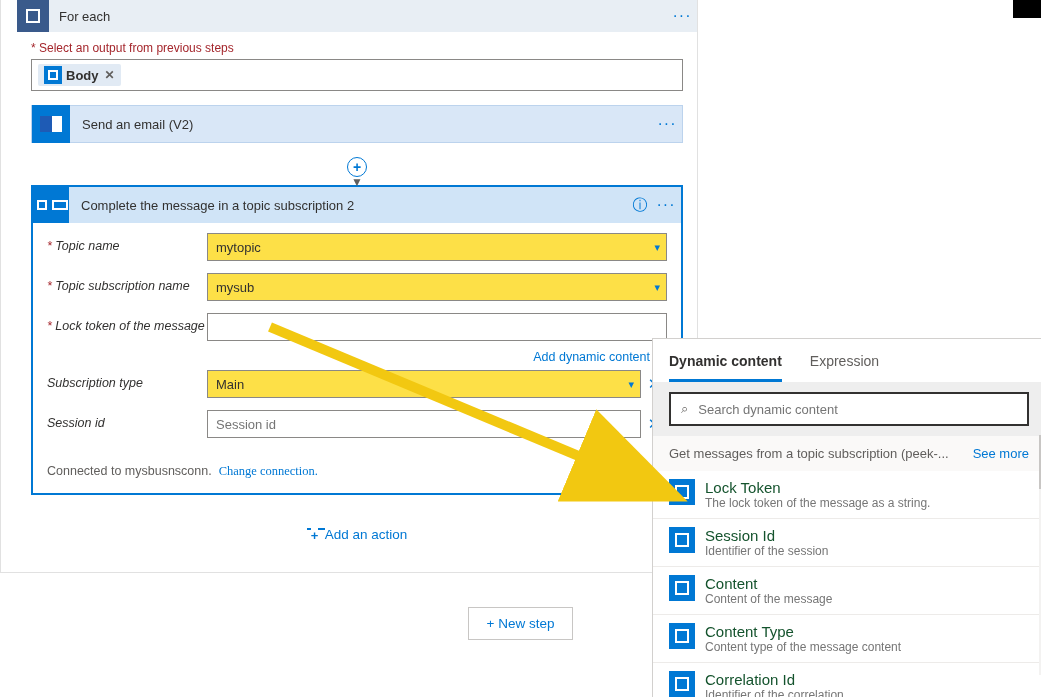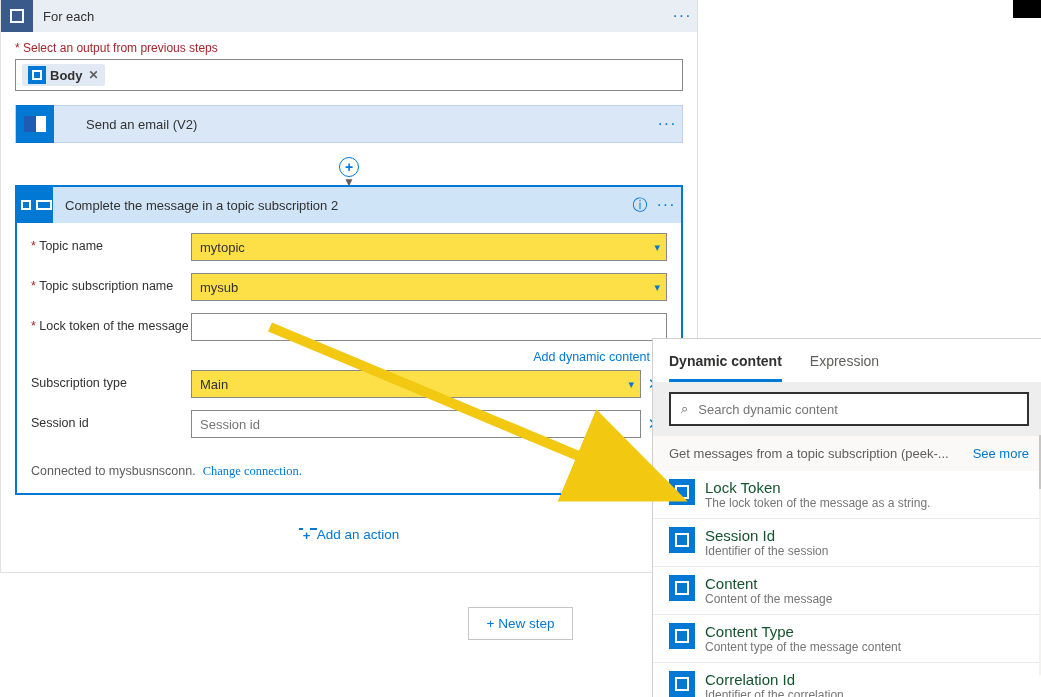--- a/index.html
+++ b/index.html
@@ -1,54 +1,54 @@
 <!DOCTYPE html>
 <html><head>
 <meta charset="utf-8">
 <style>
 * { box-sizing: border-box; margin: 0; padding: 0; font-family: "Segoe UI", Arial, sans-serif; }
 body { background: #fff; width: 1041px; height: 697px; position: relative; font-size: 13px; color: #323130; overflow: hidden; }
 
-.main-col { width: 698px; border: 1px solid #e1e1e1; border-top: none; }
+.main-col { width: 698px; border: 1px solid #e1e1e1; border-top: none; padding-left: 16px; }
 
 .foreach-header { height: 32px; background: #e8eef4; display: flex; align-items: center; }
 .foreach-iconbox { width: 32px; height: 32px; background: #3a5a8b; display: flex; align-items: center; justify-content: center; }
 .foreach-icon-sq { width: 14px; height: 14px; border: 2px solid #fff; }
 .foreach-title { margin-left: 10px; flex: 1; }
 .dots { width: 30px; text-align: center; color: #0078d4; font-size: 16px; letter-spacing: 1px; cursor: pointer; }
 
 .section-pad { padding: 6px 14px 14px 14px; }
 .req-label { color: #a4262c; font-size: 12px; margin-top: 3px; }
 .req-star::before { content: "* "; color: #a4262c; }
 .token-box { margin-top: 4px; height: 32px; border: 1px solid #8a8886; display: flex; align-items: center; padding: 0 6px; font-weight: bold; }
 .token-chip { height: 22px; background: #e1eaf4; display: inline-flex; align-items: center; gap: 4px; padding: 0 6px; border-radius: 2px; }
 .sb-icon { width: 18px; height: 18px; background: #0078d4; position: relative; }
 .sb-icon::after { content: ""; position: absolute; inset: 4px; border: 2px solid #fff; }
 .chip-x { color: #605e5c; cursor: pointer; font-size: 12px; margin-left: 2px; }
 
 .action-block { margin: 0 14px 14px 14px; }
-.action-header { height: 38px; display: flex; align-items: center; background: #d9e7f7; border: 1px solid #bcd3ed; gap: 20px; }
+.action-header { height: 38px; display: flex; align-items: center; background: #d9e7f7; border: 1px solid #bcd3ed; }
 .action-iconbox { width: 38px; height: 38px; background: #0078d4; display: flex; align-items: center; justify-content: center; }
 .outlook-icon { width: 22px; height: 16px; background: #fff; position: relative; }
 .outlook-icon::before { content: ""; position: absolute; left: 0; top: 0; width: 12px; height: 16px; background: #1e5bb5; }
 .action-title { margin-left: 12px; flex: 1; }
 
 .connector { display: flex; justify-content: center; padding: 0 0 4px 0; position: relative; height: 28px; }
 .plus-circle { width: 20px; height: 20px; border: 1px solid #0078d4; border-radius: 50%; background: #fff; display: flex; align-items: center; justify-content: center; color: #0078d4; font-size: 14px; font-weight: bold; position: relative; z-index: 2; }
 .arrow-down { position: absolute; top: 18px; font-size: 12px; color: #605e5c; }
 
 .card { margin: 0 14px 8px 14px; border: 2px solid #0078d4; background: #fff; }
 .card-header { height: 36px; background: #d0e4f7; display: flex; align-items: center; }
 .card-iconbox { width: 36px; height: 36px; background: #0078d4; display: flex; align-items: center; justify-content: center; }
 .card-title { margin-left: 12px; flex: 1; }
 .info-icon { width: 22px; color: #0078d4; font-size: 15px; text-align: center; }
 
 .card-body { padding: 10px 14px; }
 .form-row { display: flex; align-items: flex-start; min-height: 34px; }
-.form-label { width: 160px; padding-top: 6px; font-size: 12.5px; }
+.form-label { width: 160px; padding-top: 6px; font-size: 12.5px; font-style: italic; }
 .form-label.req::before { content: "* "; color: #a4262c; }
 .form-input-wrap { flex: 1; position: relative; }
 .form-select { width: 100%; height: 28px; border: 1px solid #8a8886; padding: 0 24px 0 8px; background: #fde047; position: relative; display: flex; align-items: center; font-size: 13px; }
 .chev { position: absolute; right: 6px; top: 50%; transform: translateY(-50%); color: #0078d4; font-size: 11px; }
 .form-text { width: 100%; height: 28px; border: 1px solid #8a8886; padding: 0 8px; font-size: 13px; }
 .clear-x { width: 26px; text-align: center; color: #0078d4; font-size: 15px; cursor: pointer; padding-top: 5px; }
 .spacer-gap { height: 6px; }
 
 .dyn-link-row { text-align: right; margin: 2px 0 6px 0; }
 .dyn-link { color: #0078d4; font-size: 12.5px; }

